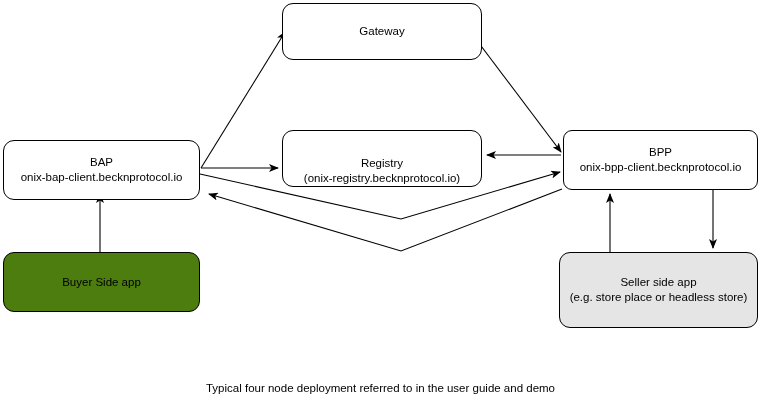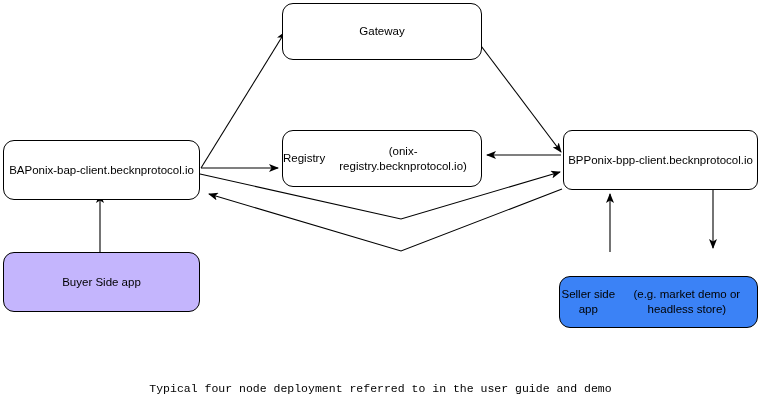--- a/index.html
+++ b/index.html
@@ -14,21 +14,21 @@
     background: #ffffff;
     font-family: "Liberation Sans", sans-serif;
     overflow: hidden;
   }
   .node {
     position: absolute;
     box-sizing: border-box;
     border: 1px solid #000000;
     border-radius: 11px;
     display: flex;
-    flex-direction: row;
+    flex-direction: column;
     align-items: center;
     justify-content: center;
     text-align: center;
     color: #000000;
     font-size: 11.5px;
     line-height: 15px;
     background: #ffffff;
     z-index: 3;
   }
   .node .line1 { display:block; }
@@ -46,21 +46,21 @@
     z-index: 1;
   }
   .caption {
     position: absolute;
     left: 0;
     top: 382px;
     width: 761px;
     text-align: center;
     font-size: 11.5px;
     color: #000000;
-    font-family: Liberation Mono, monospace;
+    font-family: Liberation Sans, sans-serif;
   }
 </style>
 </head>
 <body>
 
 <div id="canvas">
 
   <svg id="svg-edges" viewBox="0 0 761 411" xmlns="http://www.w3.org/2000/svg">
     <defs>
       <marker id="arrowhead" markerWidth="10" markerHeight="8" refX="9" refY="4" orient="auto" markerUnits="userSpaceOnUse">
@@ -89,34 +89,34 @@
 
   <div class="node" id="node-gateway" style="left: 282px; top: 3px; width: 200px; height: 57px;">
     <span class="line1">Gateway</span>
   </div>
 
   <div class="node" id="node-bap" style="left: 3px; top: 140px; width: 197px; height: 60px;">
     <span class="line1">BAP</span>
     <span class="line3">onix-bap-client.becknprotocol.io</span>
   </div>
 
-  <div class="node" id="node-registry" style="left: 282px; top: 130px; width: 200px; height: 57px;">
+  <div class="node" id="node-registry" style="left: 282px; top: 130px; width: 200px; height: 57px; justify-content: flex-end;">
     <span class="line1">Registry</span>
     <span class="line2">(onix-registry.becknprotocol.io)</span>
   </div>
 
   <div class="node" id="node-bpp" style="left: 563px; top: 130px; width: 195px; height: 60px; border-radius: 9px;">
     <span class="line1">BPP</span>
     <span class="line3">onix-bpp-client.becknprotocol.io</span>
   </div>
 
-  <div class="node filled" id="node-buyer-app" style="left: 3px; top: 252px; width: 197px; height: 60px; background: #c4b5fd;">
+  <div class="node filled" id="node-buyer-app" style="left: 3px; top: 252px; width: 197px; height: 60px; background: #4d7c0f;">
     <span class="line1">Buyer Side app</span>
   </div>
 
-  <div class="node filled" id="node-seller-app" style="left: 559px; top: 252px; width: 199px; height: 52px; background: #3b82f6; margin-top: 24px;">
+  <div class="node filled" id="node-seller-app" style="left: 559px; top: 252px; width: 199px; height: 76px; background: #e5e5e5;">
     <span class="line1">Seller side app</span>
-    <span class="line2">(e.g. market demo or headless store)</span>
+    <span class="line2">(e.g. store place or headless store)</span>
   </div>
 
   <div class="caption">Typical four node deployment referred to in the user guide and demo</div>
 
 </div>
 
 </body></html>

